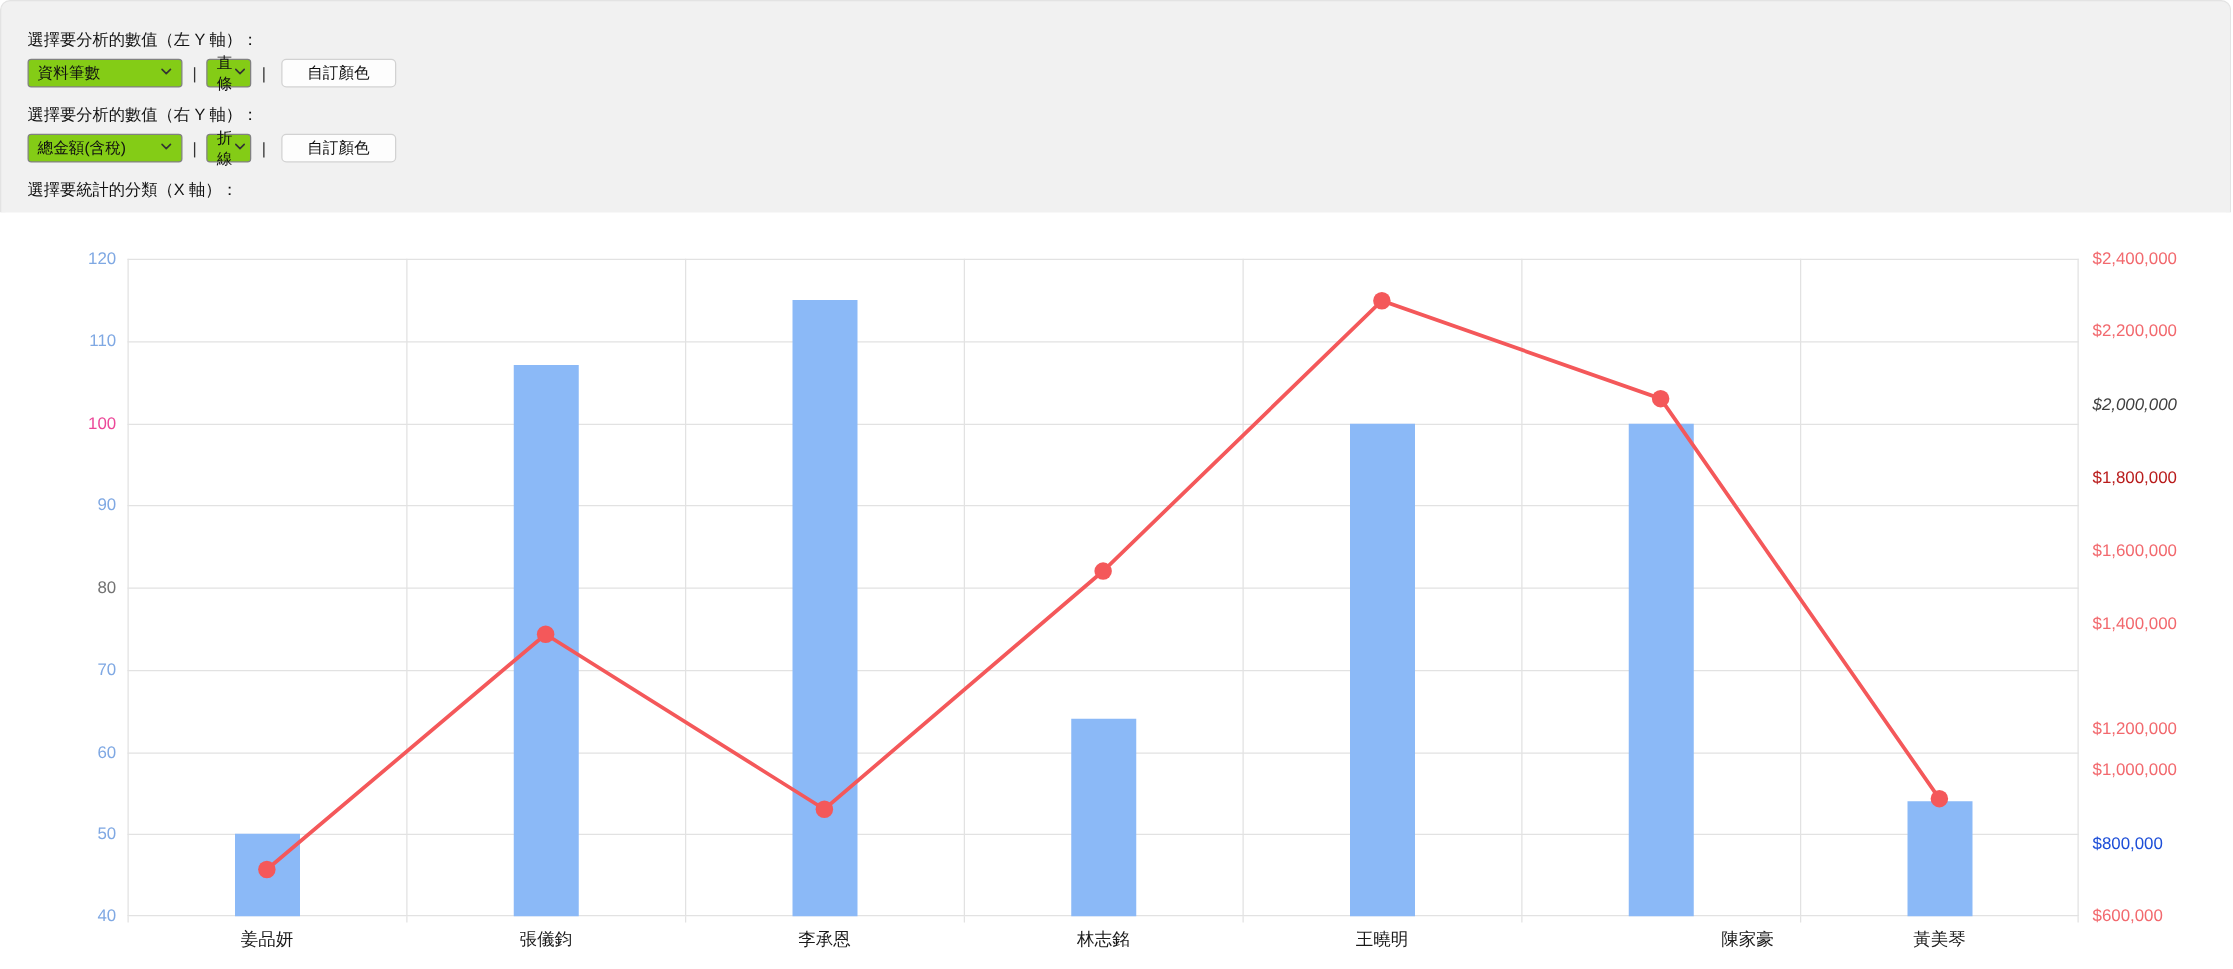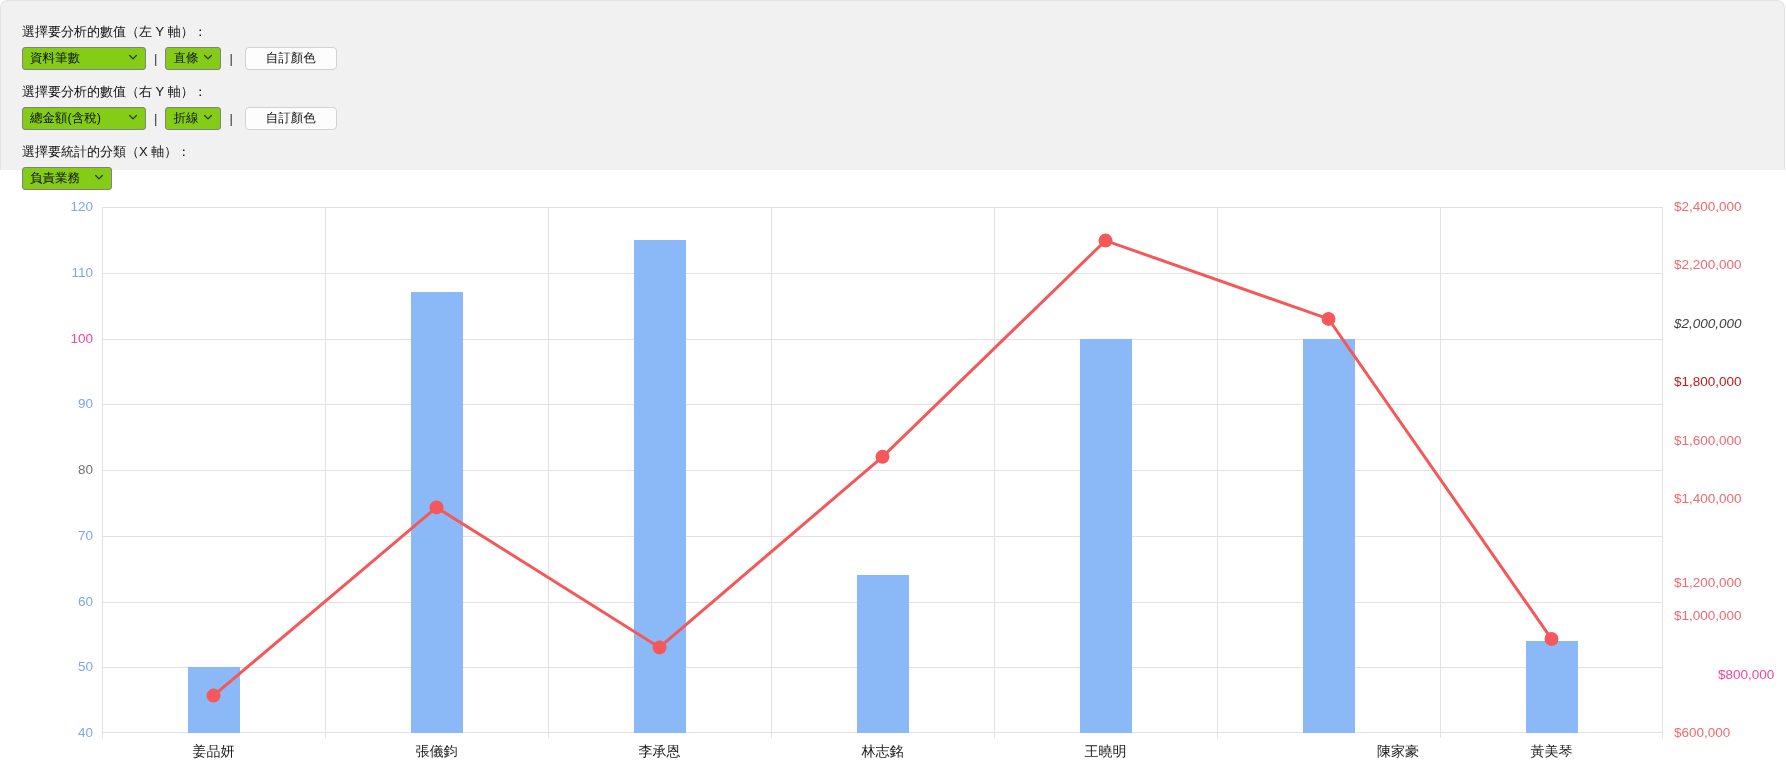--- a/index.html
+++ b/index.html
@@ -14,21 +14,21 @@
     border-radius:8px 8px 0 0;padding:22px 0 17px 21px;
   }
   .ctrl-label{font-size:13px;color:#111;margin-bottom:6px;}
   .ctrl-row{display:flex;align-items:center;gap:7px;margin-bottom:13px;}
   .fake-select{
     box-sizing:border-box;height:23px;background:#84cc16;border:1px solid #818181;
     border-radius:3px;display:flex;align-items:center;justify-content:space-between;
     padding:0 6px 0 7px;font-size:12.5px;color:#111;cursor:default;
   }
   .w-metric{width:124px;}
-  .w-style{width:56px;}
+  .w-style{width:36px;}
   .w-cat{width:90px;}
   .sep{font-size:13px;color:#333;padding:0 1px;}
   .color-btn{
     box-sizing:border-box;width:92px;height:23px;margin-left:4px;
     background:#fdfdfd;border:1px solid #d2d2d2;border-radius:4px;
     font-size:12.5px;color:#111;font-family:inherit;
   }
   
   .plot{position:absolute;}
   .hline{position:absolute;left:0;width:100%;height:1px;}
@@ -93,30 +93,20 @@
               </svg>
           </span>
         </div>
         <span class="sep">|</span>
         <button class="color-btn">自訂顏色</button>
       </div>
     </div>
 
     <div>
       <div class="ctrl-label">選擇要統計的分類（X 軸）：</div>
-      <div class="ctrl-row">
-        <div class="fake-select w-cat">
-          <span>負責業務</span>
-          <span>
-            <svg width="12" height="12" viewBox="0 0 16 16">
-                <path d="M3.5 6l4.5 4.5L12.5 6" fill="none" stroke="#333" stroke-width="1.7" stroke-linecap="round" stroke-linejoin="round"></path>
-              </svg>
-          </span>
-        </div>
-      </div>
     </div>
 
   </div>
 
   <div id="chart"></div>
 <div class="plot" style="left: 102px; top: 207px; width: 1561px; height: 526px;">
       <div class="hline" style="top: 0px; background: rgb(226, 226, 226);"></div>
       <div class="hline" style="top: 65.75px; background: rgb(226, 226, 226);"></div>
       <div class="hline" style="top: 131.5px; background: rgb(226, 226, 226);"></div>
       <div class="hline" style="top: 197.25px; background: rgb(226, 226, 226);"></div>
@@ -183,21 +173,21 @@
     <div class="axis-lab left-lab" style="top: 659.25px; color: rgb(127, 168, 227);">50</div>
     <div class="axis-lab left-lab" style="top: 725px; color: rgb(127, 168, 227);">40</div>
     <div class="axis-lab right-lab" style="left: 1674px; top: 199px; color: rgb(242, 105, 110);">$2,400,000</div>
     <div class="axis-lab right-lab" style="left: 1674px; top: 257.444px; color: rgb(242, 105, 110);">$2,200,000</div>
     <div class="axis-lab right-lab" style="left: 1674px; top: 315.889px; color: #404040; font-style: italic;">$2,000,000</div>
     <div class="axis-lab right-lab" style="left: 1674px; top: 374.333px; color: #b91c1c;">$1,800,000</div>
     <div class="axis-lab right-lab" style="left: 1674px; top: 432.778px; color: rgb(242, 105, 110);">$1,600,000</div>
     <div class="axis-lab right-lab" style="left: 1674px; top: 491.222px; color: rgb(242, 105, 110);">$1,400,000</div>
     <div class="axis-lab right-lab" style="left: 1674px; top: 549.667px; color: rgb(242, 105, 110); margin-top: 25px;">$1,200,000</div>
     <div class="axis-lab right-lab" style="left: 1674px; top: 608.111px; color: rgb(242, 105, 110);">$1,000,000</div>
-    <div class="axis-lab right-lab" style="left: 1674px; top: 666.556px; color: #ec4899; margin-left: 44px;">$800,000</div>
+    <div class="axis-lab right-lab" style="left: 1674px; top: 666.556px; color: #1d4ed8;">$800,000</div>
     <div class="axis-lab right-lab" style="left: 1674px; top: 725px; color: rgb(242, 105, 110);">$600,000</div>
     <div class="x-lab" style="left: 138.5px; top: 743px; color: rgb(26, 26, 26);">姜品妍</div>
     <div class="x-lab" style="left: 361.5px; top: 743px; color: rgb(26, 26, 26);">張儀鈞</div>
     <div class="x-lab" style="left: 584.5px; top: 743px; color: rgb(26, 26, 26);">李承恩</div>
     <div class="x-lab" style="left: 807.5px; top: 743px; color: rgb(26, 26, 26);">林志銘</div>
     <div class="x-lab" style="left: 1030.5px; top: 743px; color: rgb(26, 26, 26);">王曉明</div>
     <div class="x-lab" style="left: 1323px; top: 743px; color: rgb(26, 26, 26);">陳家豪</div>
     <div class="x-lab" style="left: 1476.5px; top: 743px; color: rgb(26, 26, 26);">黃美琴</div>
   </div>
 

